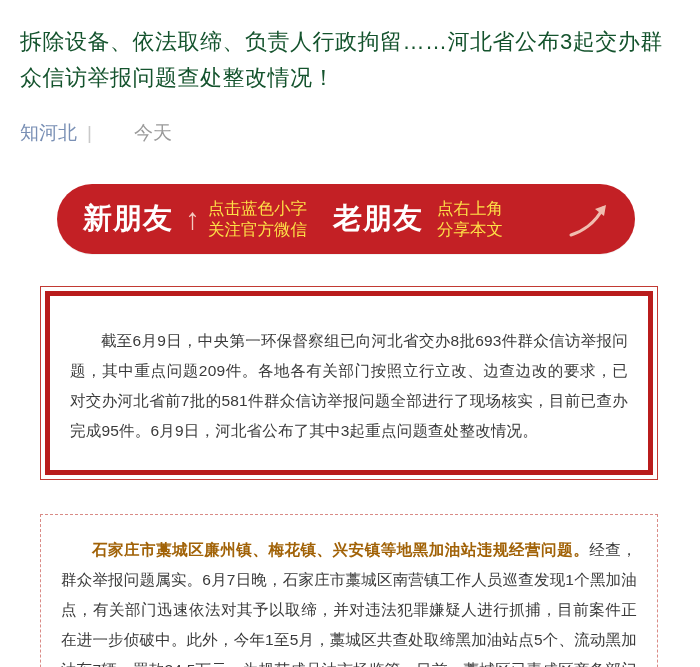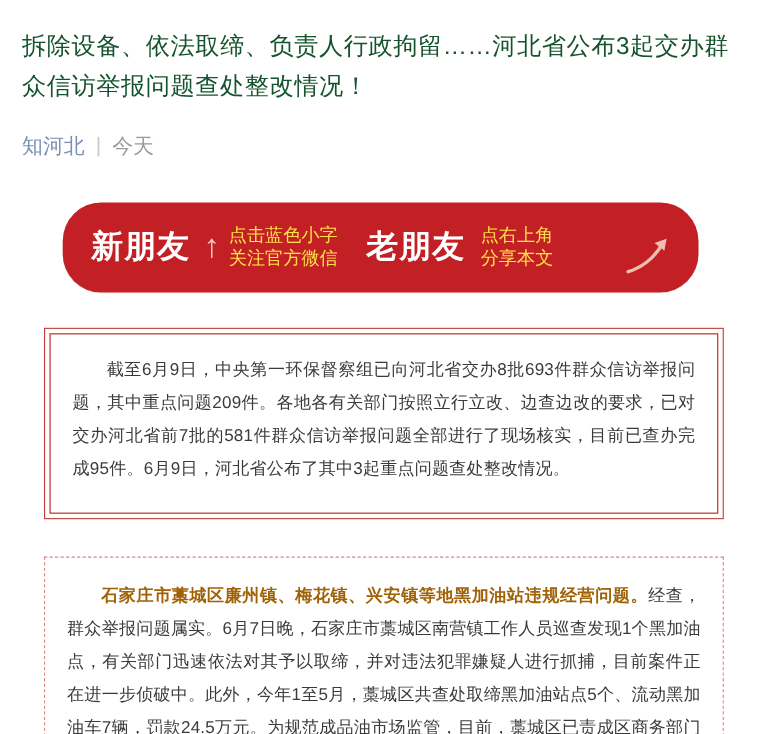--- a/index.html
+++ b/index.html
@@ -28,28 +28,28 @@
   .meta {
     margin-top: 24px;
     font-size: 19px;
     color: #8a8a8a;
     display: flex;
     align-items: center;
     gap: 10px;
   }
   .meta .account { color: #7a90b5; }
   .meta .sep { color: #c9c9c9; }
-  .meta .date { color: #9a9a9a; }
+  .meta .date { color: #9a9a9a; margin-left: 32px; }
 
   
   .banner {
     margin-top: 38px;
     margin-left: 37px;
     margin-right: 45px;
-    height: 82px;
+    height: 70px;
     background: #c32025;
     border-radius: 35px;
     display: flex;
     align-items: center;
     padding: 0 26px;
     position: relative;
     color: #ffffff;
     box-shadow: 0 1px 0 rgba(0,0,0,0.05);
   }
   .banner .big {
@@ -84,22 +84,22 @@
 
   
   .summary {
     margin-top: 32px;
     margin-left: 20px;
     margin-right: 22px;
     border: 1px solid #c23a33;
     padding: 4px;
   }
   .summary-inner {
-    border: 1px solid #b91c1c;
-    padding: 18px 20px 24px 20px;
+    border: 5px solid #b91c1c;
+    padding: 30px 20px 24px 20px;
   }
   .summary p {
     margin: 0;
     font-size: 15.5px;
     line-height: 30px;
     color: #3a3a3a;
     text-align: justify;
     text-indent: 2em;
     letter-spacing: 0.2px;
   }

